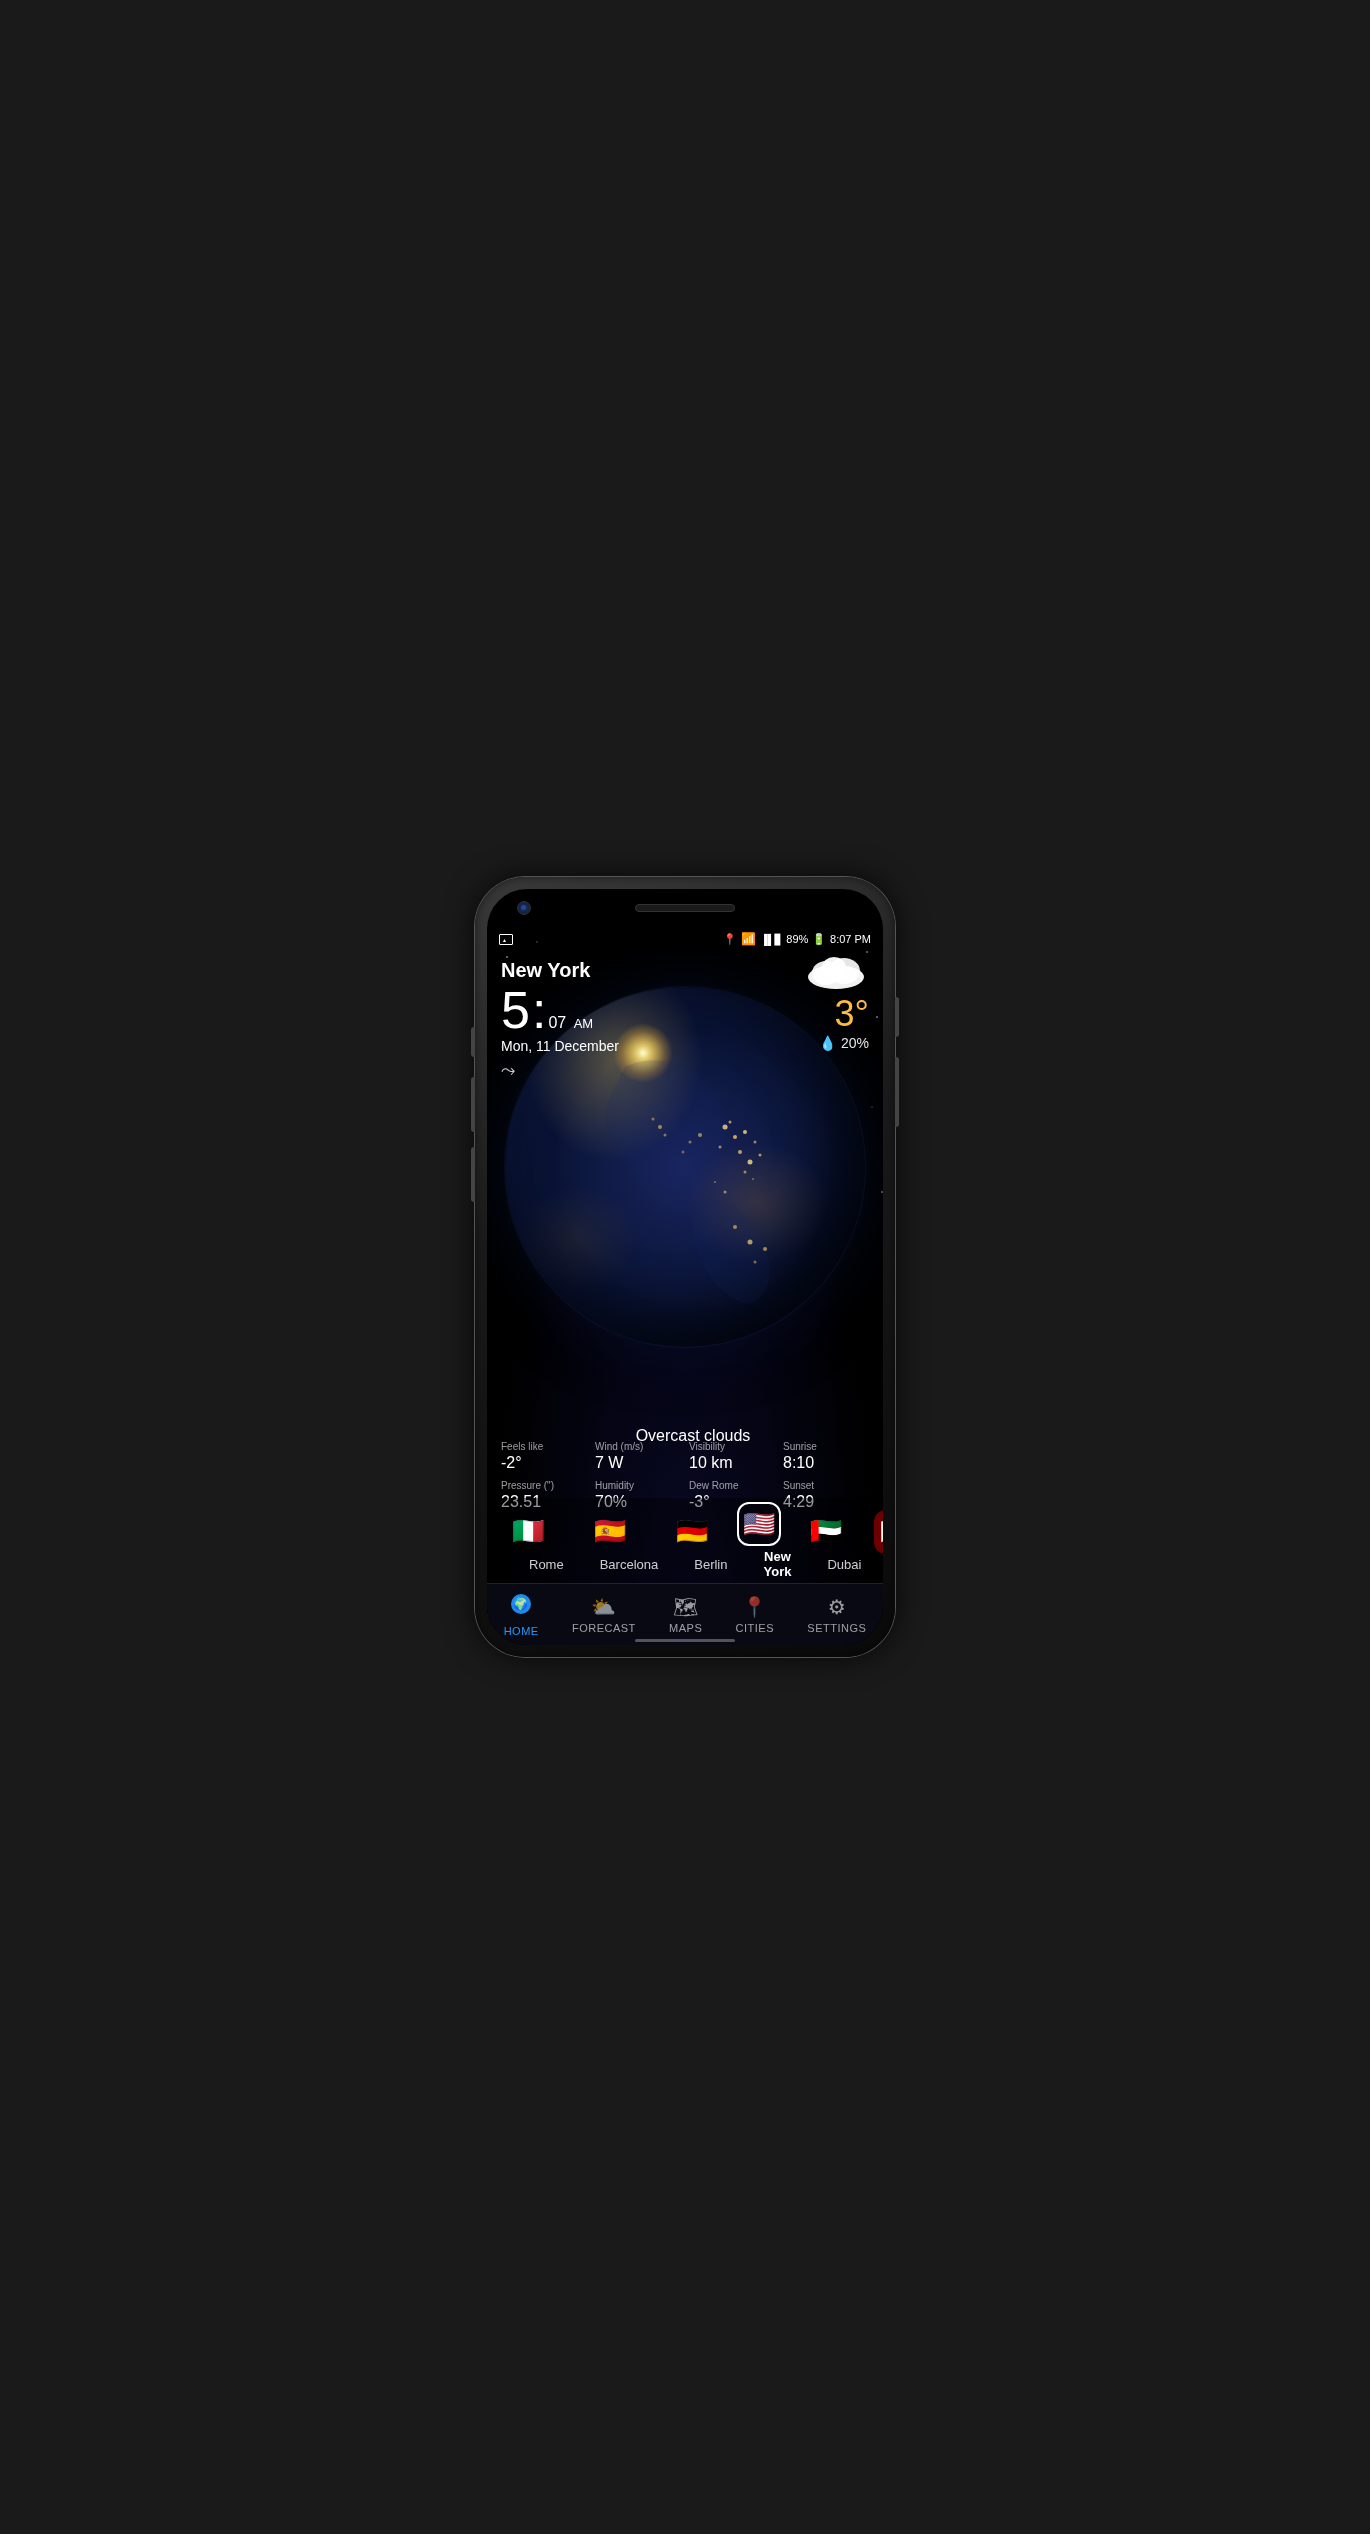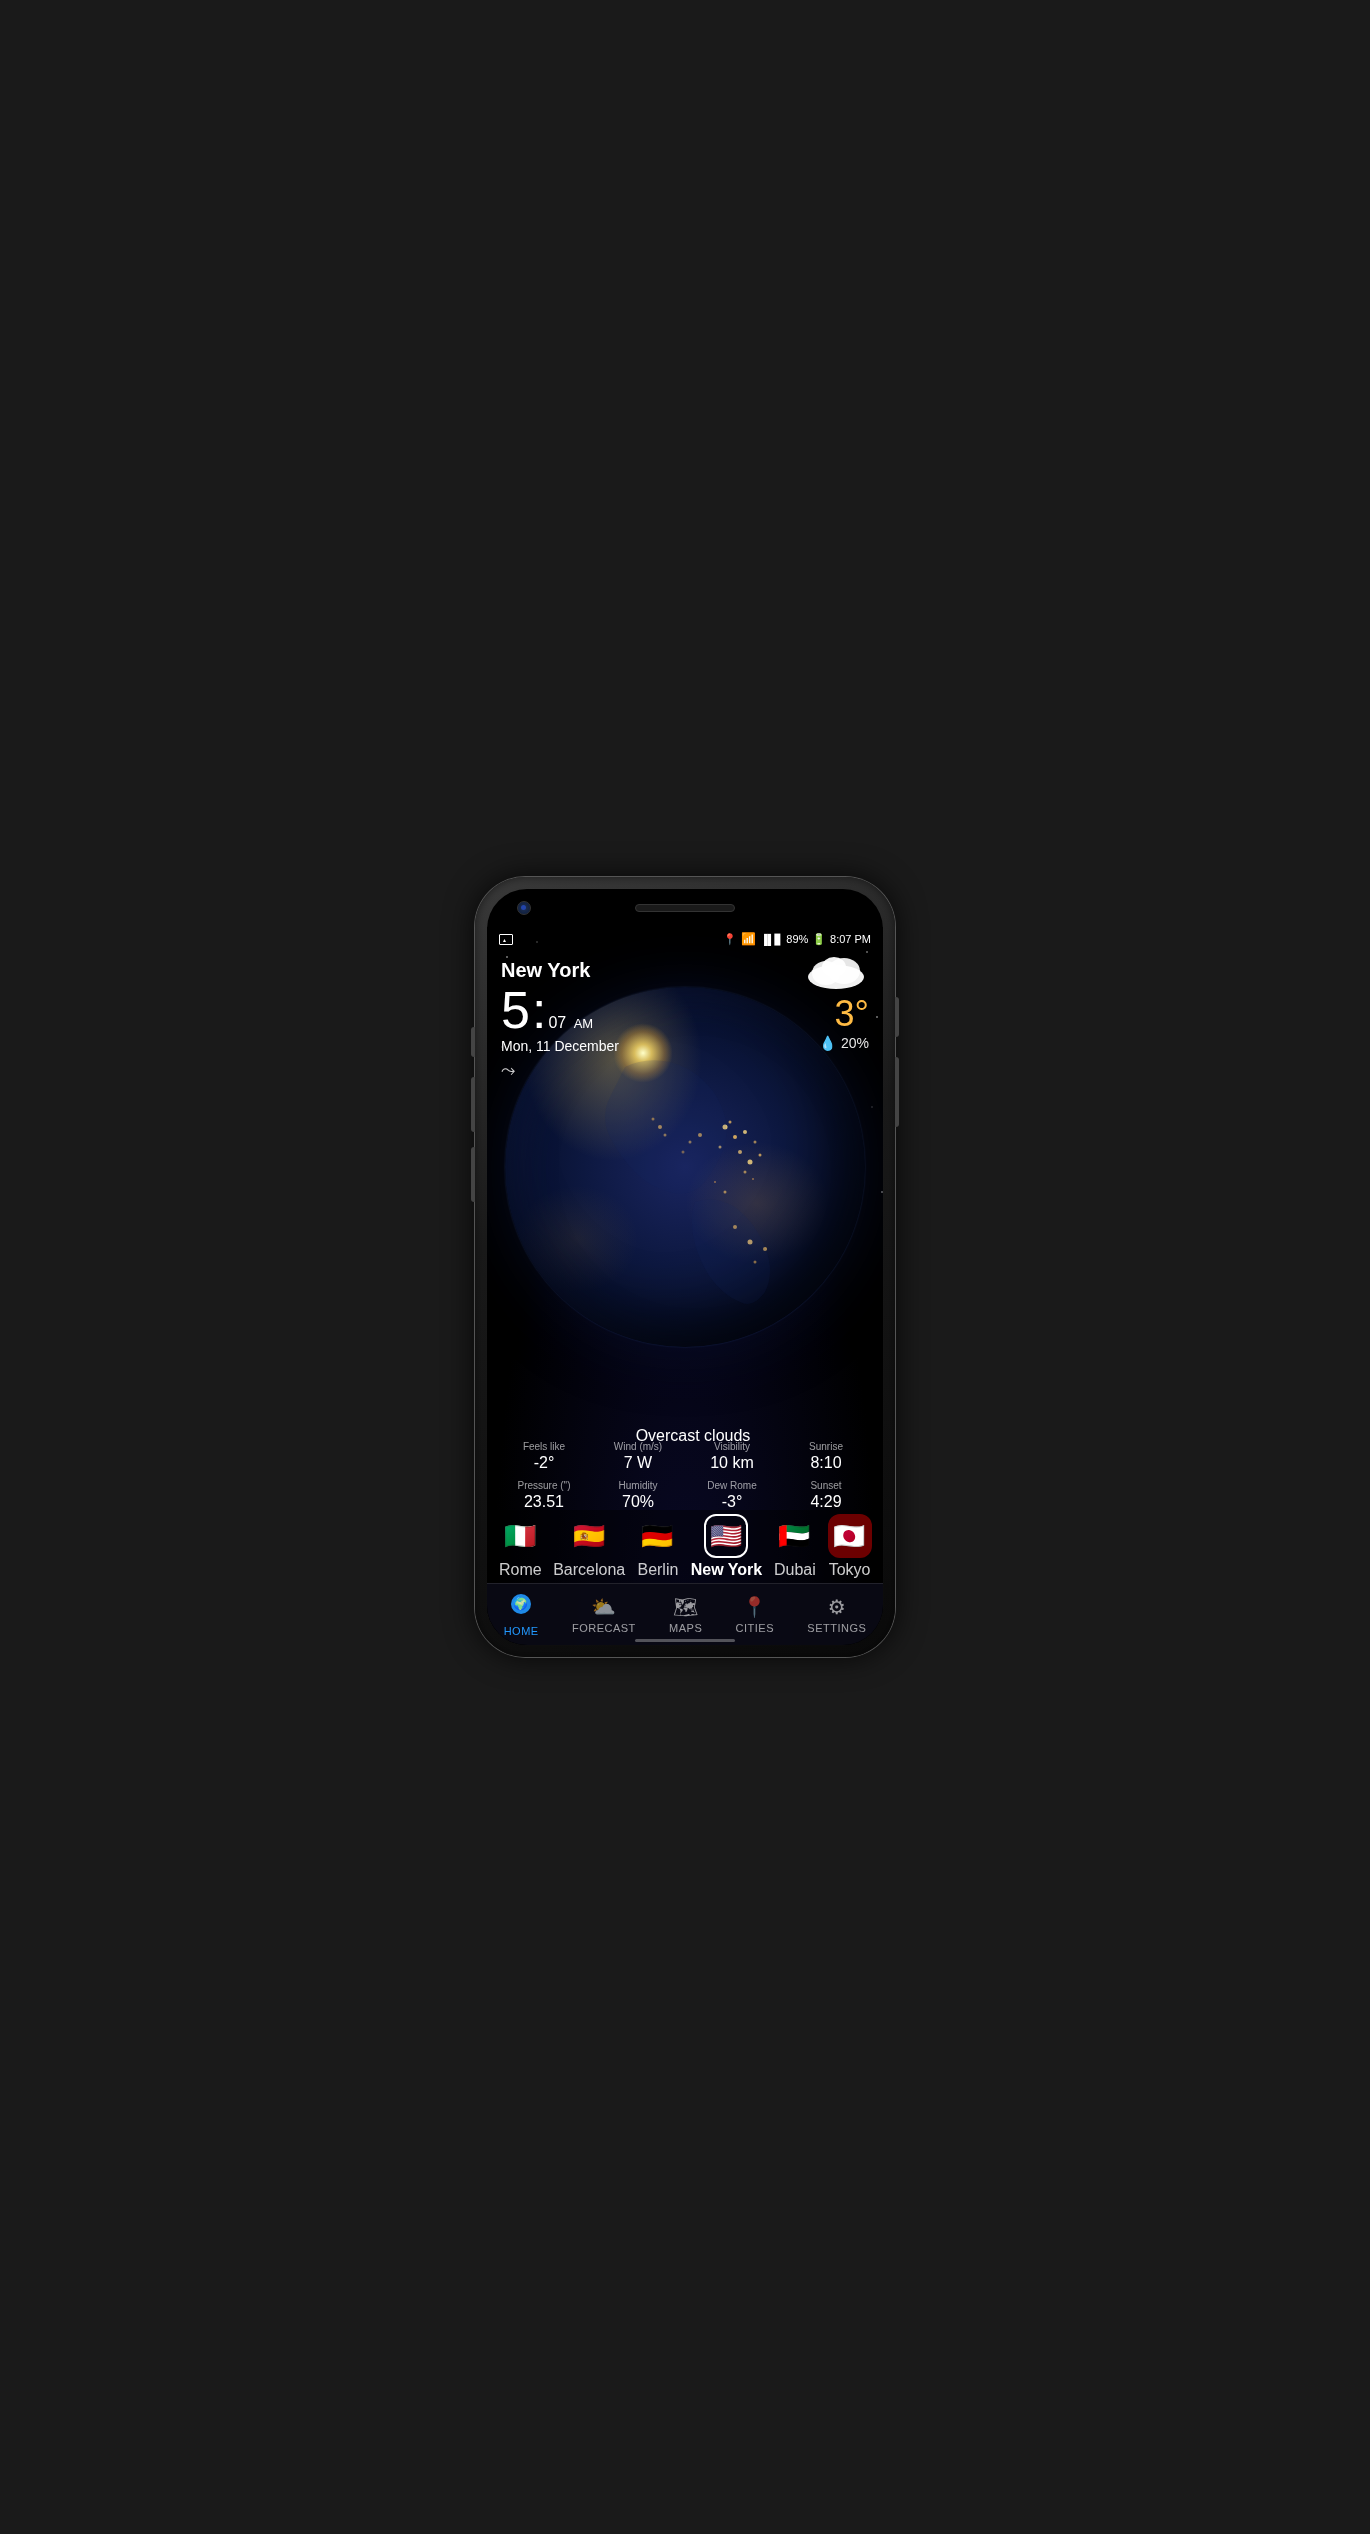--- a/index.html
+++ b/index.html
@@ -316,21 +316,21 @@
       bottom: 130px;
       left: 0;
       right: 0;
       display: grid;
       grid-template-columns: repeat(4, 1fr);
       padding: 0 10px;
       z-index: 10;
     }
 
     .detail-item {
-      text-align: center;
+      text-align: left;
       padding: 4px;
     }
 
     .detail-label {
       color: rgba(255,255,255,0.6);
       font-size: 10px;
       margin-bottom: 2px;
     }
 
     .detail-value {
@@ -371,22 +371,23 @@
       font-size: 26px;
       overflow: hidden;
     }
 
     .city-flag.active {
       border: 2px solid white;
     }
 
     .city-label {
       color: rgba(255,255,255,0.8);
-      font-size: 16px;
-      text-align: right;
+      font-size: 13px;
+      text-align: center;
+      margin-left: 36px;
     }
 
     .city-label.active {
       color: white;
       font-weight: bold;
     }
 
     
     .bottom-nav {
       position: absolute;

